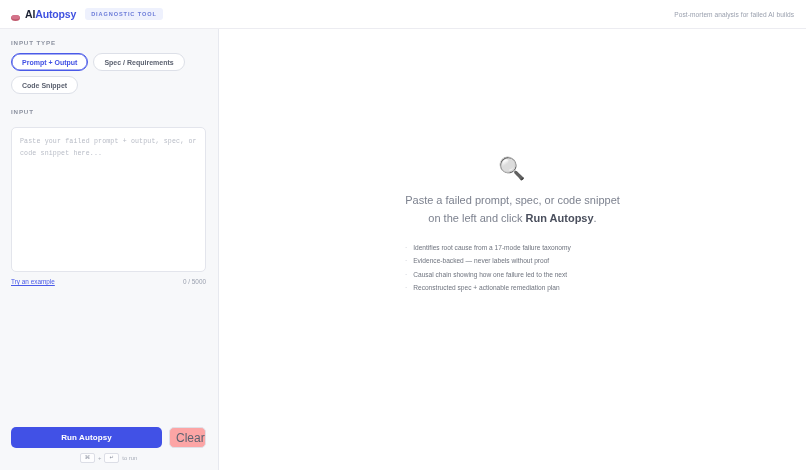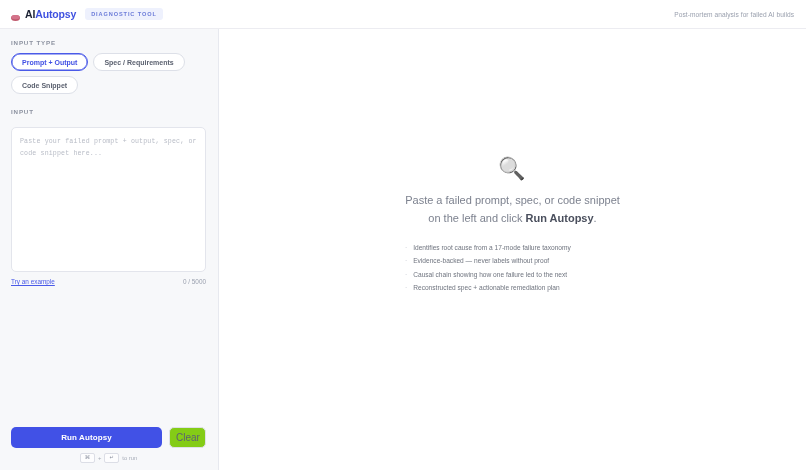--- a/index.html
+++ b/index.html
@@ -179,25 +179,25 @@
     border-radius: 5px;
     height: 21px;
     font-size: 8px;
     font-weight: bold;
     font-family: "Liberation Sans", sans-serif;
     letter-spacing: 0.1px;
     cursor: pointer;
   }
   .btn-clear {
     width: 37px;
-    background: #84cc16;
+    background: #fca5a5;
     border: 1px solid #dfe1e8;
     border-radius: 5px;
     color: #5c6270;
-    font-size: 10px;
+    font-size: 12px;
     font-family: "Liberation Sans", sans-serif;
     cursor: pointer;
   }
   .shortcut-hint {
     margin-top: 5px;
     display: flex;
     align-items: center;
     justify-content: center;
     gap: 3px;
     font-size: 5.8px;

